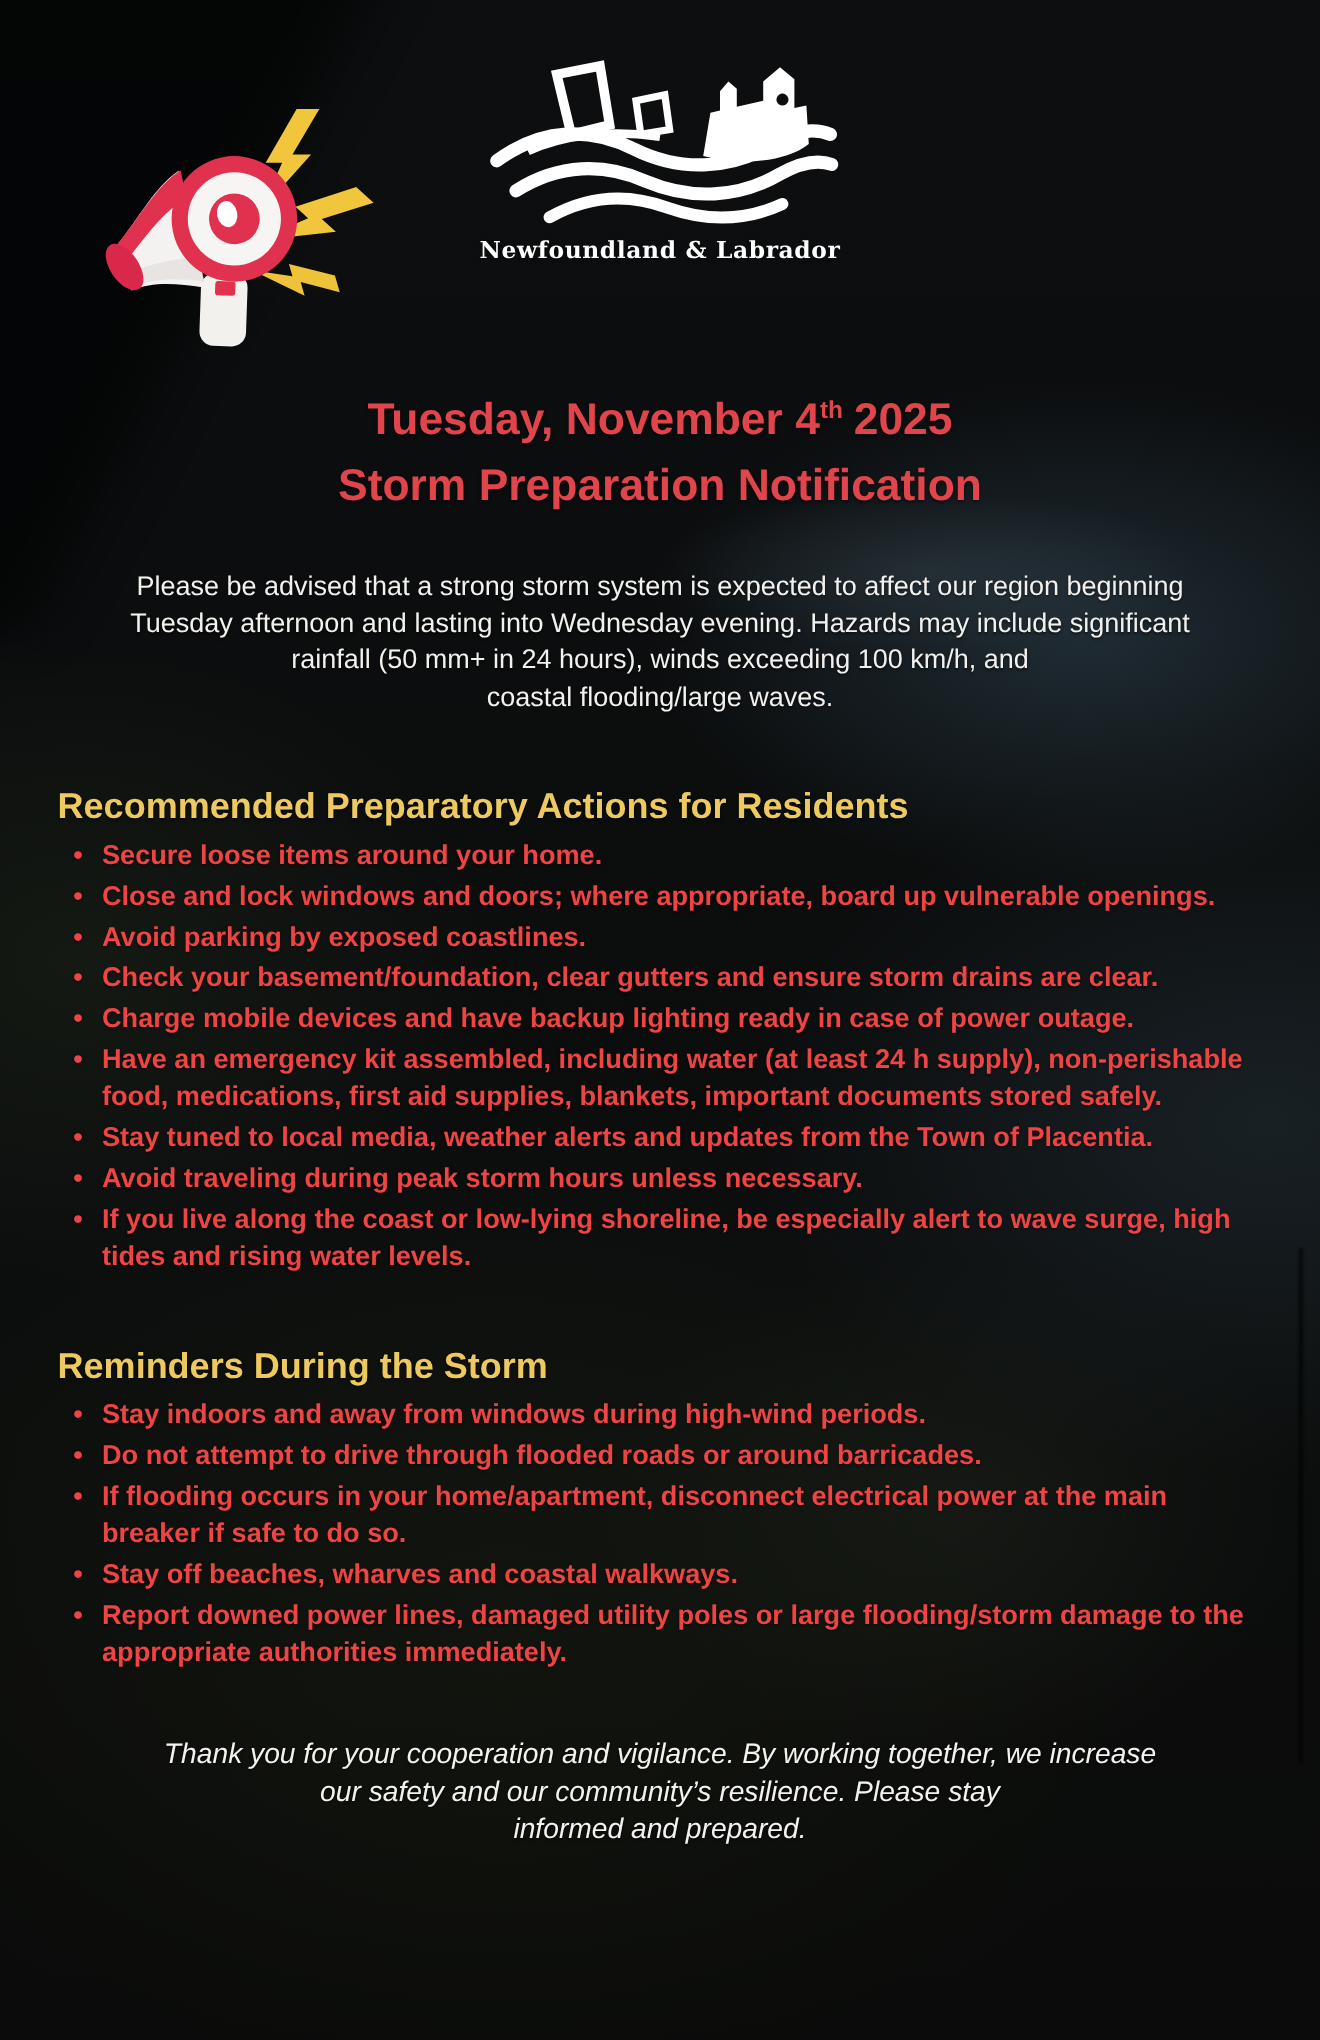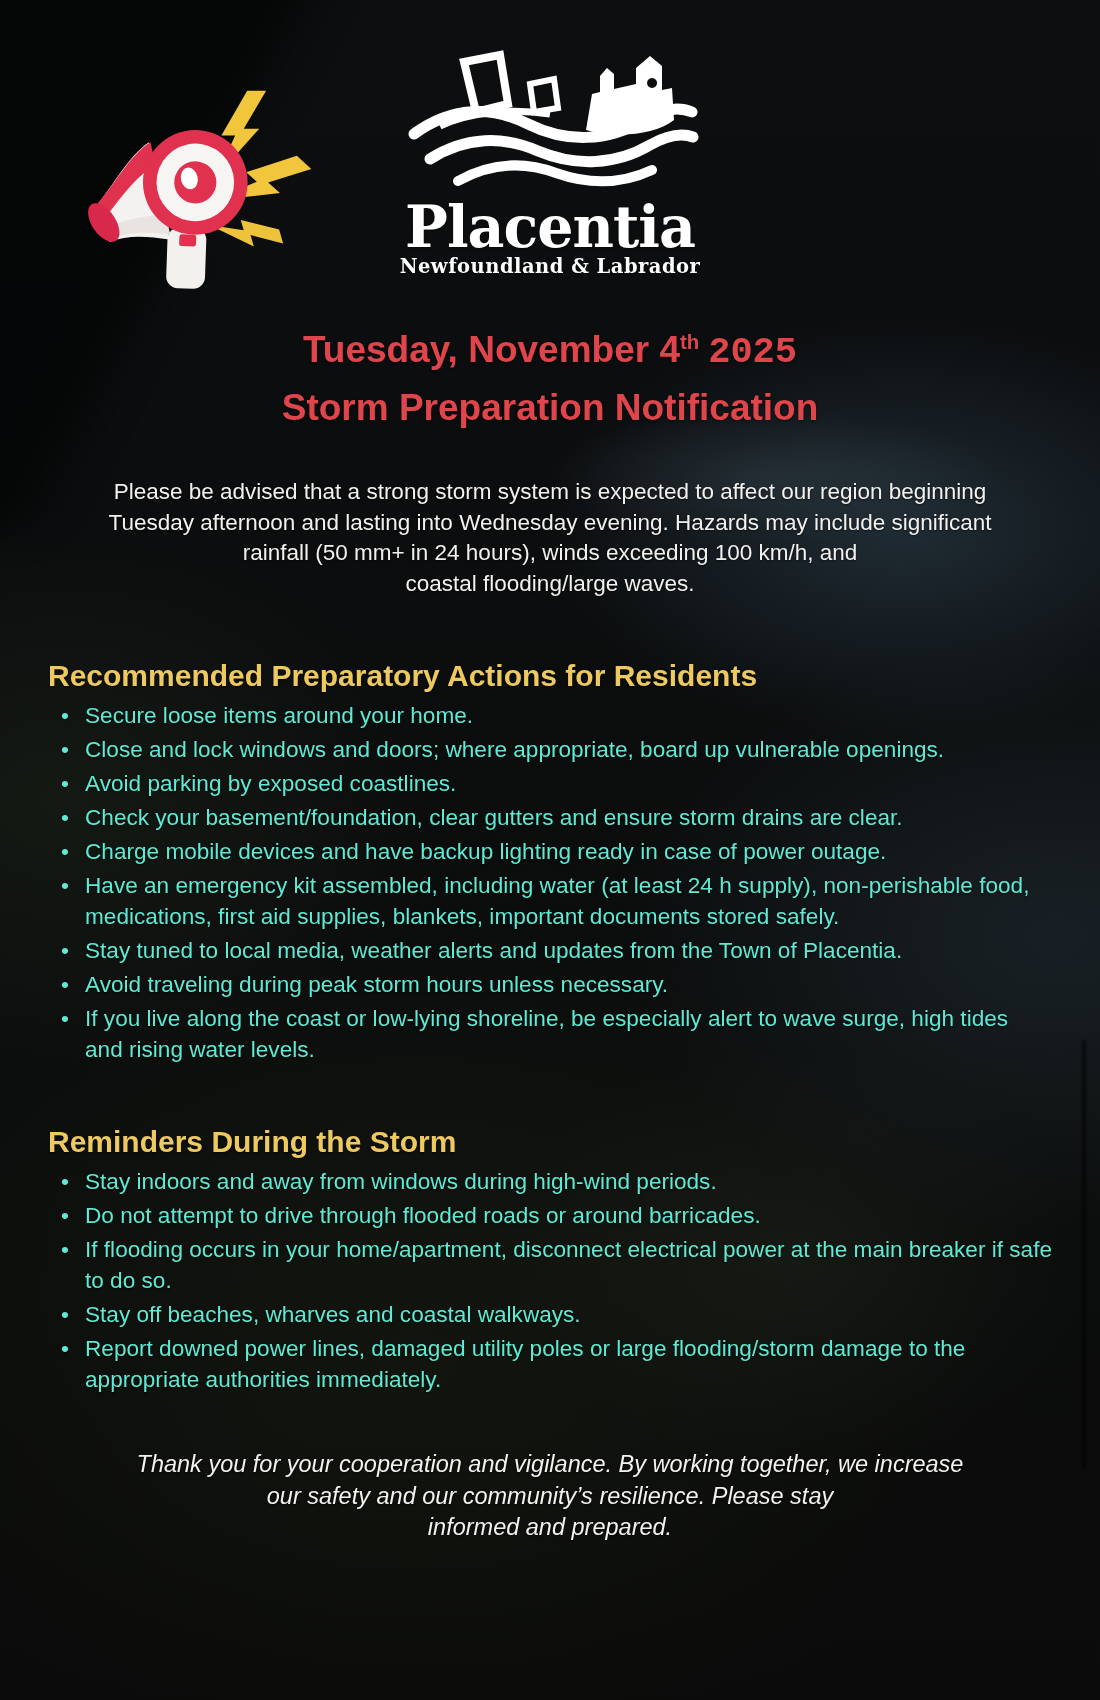--- a/index.html
+++ b/index.html
@@ -45,34 +45,34 @@
   .logo-sub{
     font-family:"DejaVu Serif", serif;font-weight:bold;
     font-size:19.5px;line-height:22px;letter-spacing:.5px;color:#fff;
     text-shadow:0 1px 2px rgba(0,0,0,.45);
   }
 
   h1{margin:32px 0 0 0;text-align:center;font-weight:bold;
      font-size:37px;line-height:55px;color:#e0454b;
      text-shadow:0 1px 3px rgba(0,0,0,.5);}
   h1 sup{font-size:.55em;vertical-align:super;line-height:0;}
-  h1 .yr{margin-left:9px;font-family:Liberation Mono, monospace;}
+  h1 .yr{margin-left:9px;}
 
   .intro{
     margin:42px auto 0 auto;max-width:960px;
     text-align:center;font-size:22.5px;line-height:30.5px;
     white-space:pre-line;color:#f2f1ee;
     text-shadow:0 1px 2px rgba(0,0,0,.55);
   }
 
   h2{margin:62px 0 0 0;font-size:30px;line-height:30px;font-weight:bold;
      color:#edc95f;text-shadow:0 1px 2px rgba(0,0,0,.55);}
   ul{margin:9px 0 0 0;padding:0;list-style:none;
-     font-size:22.6px;line-height:31px;color:#5eead4;
-     text-shadow:0 1px 2px rgba(0,0,0,.55);}
+     font-size:22.6px;line-height:31px;color:#ef4444;
+     text-shadow:0 1px 2px rgba(0,0,0,.55);font-weight:bold;}
   li{position:relative;padding-left:37px;margin:3px 0;}
   li::before{content:"\2022";position:absolute;left:13px;top:0;}
 
   .closing{
     margin:54px auto 0 auto;max-width:950px;
     text-align:center;font-style:italic;
     font-size:23.5px;line-height:31.5px;white-space:pre-line;
     color:#f3f2ef;text-shadow:0 1px 2px rgba(0,0,0,.55);
   }
 </style>
@@ -123,21 +123,20 @@
             <path d="M58,133 C92,114 126,114 156,125 C190,137 222,136 252,122" stroke-width="10"></path>
           </g>
           <g stroke="#ffffff" fill="none">
             <path d="M64,14 L100,7 L108,56 L76,64 Z" stroke-width="8"></path>
             <path d="M130,36 L154,31 L158,60 L134,64 Z" stroke-width="6"></path>
             <path d="M40,78 C70,64 110,60 150,66" stroke-width="7"></path>
           </g>
           <path fill="#ffffff" fill-rule="evenodd" d="M186,82 L192,46 L200,44 L200,28 L207,20 L214,26 L214,41 L236,36 L236,20 L250,8 L262,18 L262,42 L272,40 L274,72 C254,88 214,90 186,82 Z M252,30 a5,5 0 1,0 0.1,0 Z"></path>
         </svg>
       </div>
-      <div class="logo-word">Placentia</div>
       <div class="logo-sub">Newfoundland &amp; Labrador</div>
     </div>
   </header>
 
   <h1>
     <div class="t-line1"><span>Tuesday, November 4</span><sup>th</sup><span class="yr">2025</span></div>
     <div class="t-line2">Storm Preparation Notification</div>
   </h1>
 
   <p class="intro">Please be advised that a strong storm system is expected to affect our region beginning

